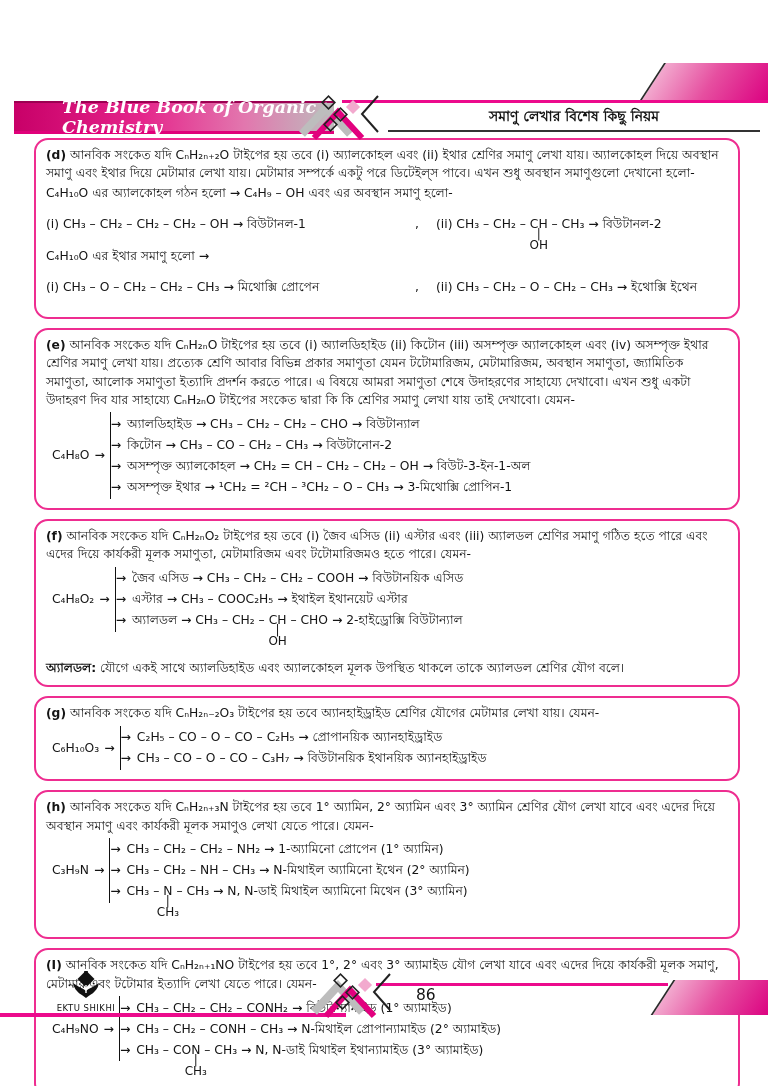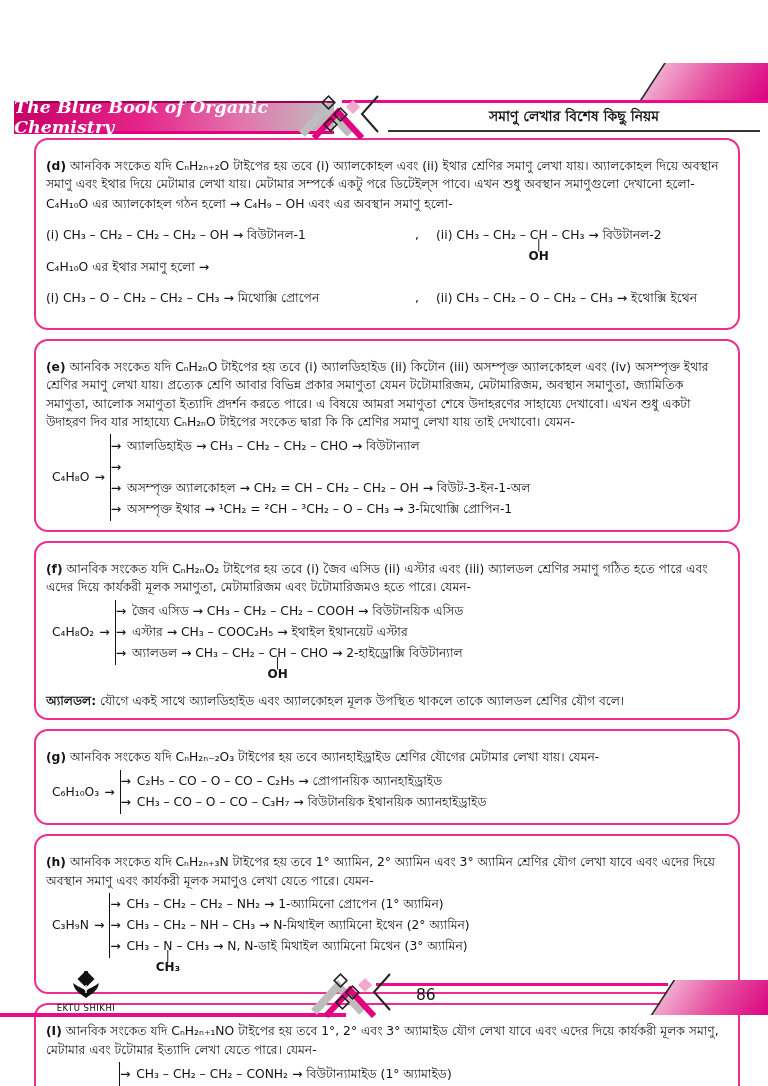--- a/index.html
+++ b/index.html
@@ -22,46 +22,47 @@
   }
   .topline-right{position:absolute;top:100px;left:342px;right:0;height:3px;background:var(--accent);}
   .banner-left{
     position:absolute;top:101px;left:14px;width:320px;height:33px;
     background:linear-gradient(90deg,#C80068 0%,#E5258B 40%,#E277AE 72%,#BDBDBD 100%);
     border-top:2px solid #9C0052;border-bottom:3px solid #E0007A;
     color:#fff;font-style:italic;font-weight:bold;font-size:17.5px;
     font-family:"DejaVu Serif","Liberation Serif",serif;
     display:flex;align-items:center;justify-content:center;
     box-sizing:border-box;
+    padding-left:48px;
   }
   .banner-right{
     position:absolute;top:103px;left:388px;width:372px;height:29px;background:#fff;
     border-bottom:2px solid #333;display:flex;align-items:center;justify-content:center;
     font-weight:bold;font-size:14px;box-sizing:border-box;
   }
   .header-deco{position:absolute;top:90px;left:296px;z-index:3;}
   
   .content{position:absolute;top:138px;left:34px;width:706px;}
   .box{
     border:2px solid var(--box-border);border-radius:14px;background:#fff;
-    padding:16px 10px 7px 10px;margin-bottom:9px;line-height:1.5;box-sizing:border-box;
+    padding:5px 10px 7px 10px;margin-bottom:9px;line-height:1.5;box-sizing:border-box;
   }
   .lbl{font-weight:bold;}
   .line{margin:1px 0;}
   .row-two{display:flex;margin:13px 0;}
   .row-two .c1{width:352px;flex-shrink:0;}
   .row-two .comma{width:38px;text-align:center;flex-shrink:0;}
   .row-two .c2{flex:1;}
   .anchor{position:relative;display:inline-block;}
   .stack{
     position:absolute;left:50%;top:14px;transform:translateX(-50%);
     text-align:center;white-space:nowrap;line-height:10px;font-size:12px;
   }
   .stack .bond{display:block;height:11px;}
-  .stack .albl{display:block;font-weight:bold;}
+  .stack .albl{display:block;}
   
   .tree{display:flex;gap:4px;margin:3px 0 2px 6px;align-items:center;}
   .tree-root{white-space:nowrap;}
   .tree-root-arrow{margin:0 1px;}
   .branches{border-left:1.4px solid #111;}
   .branch{display:flex;margin:2.5px 0;}
   .br-arrow{margin:0 6px 0 0;flex-shrink:0;}
   .tree.pad-bottom{margin-bottom:27px;}
   .note .nh{font-weight:bold;}
   
@@ -125,20 +126,21 @@
     <div class="tree">
       <span class="tree-root">C₄H₈O</span>
       <span class="tree-root-arrow">→</span>
       <div class="branches">
         <div class="branch">
             <span class="br-arrow">→</span>
             <span>অ্যালডিহাইড  →  CH₃ – CH₂ – CH₂ – CHO  →  বিউটান্যাল</span>
           </div>
         <div class="branch">
             <span class="br-arrow">→</span>
+            <span>কিটোন  →  CH₃ – CO – CH₂ – CH₃  →  বিউটানোন-2</span>
           </div>
         <div class="branch">
             <span class="br-arrow">→</span>
             <span>অসম্পৃক্ত অ্যালকোহল  →  CH₂ = CH – CH₂ – CH₂ – OH  →  বিউট-3-ইন-1-অল</span>
           </div>
         <div class="branch">
             <span class="br-arrow">→</span>
             <span>অসম্পৃক্ত ইথার  →  ¹CH₂ = ²CH – ³CH₂ – O – CH₃  →  3-মিথোক্সি প্রোপিন-1</span>
           </div>
       </div>

